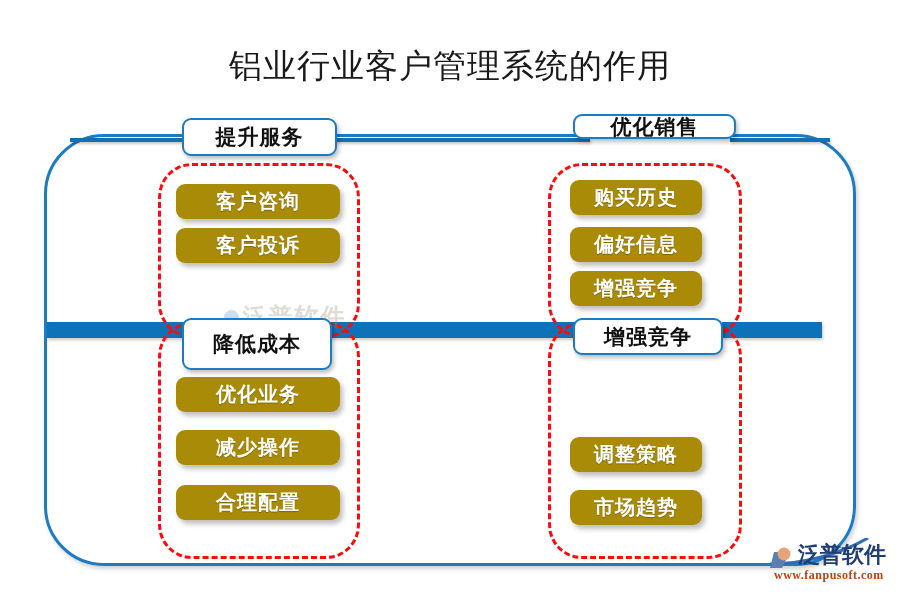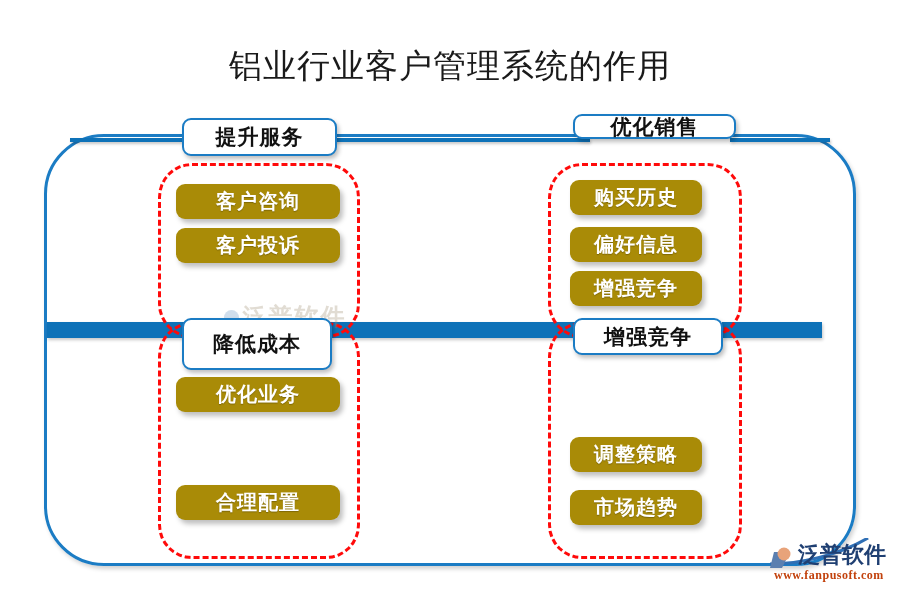--- a/index.html
+++ b/index.html
@@ -212,20 +212,21 @@
 
   <div class="watermark-center">
     <span class="wm-dot"></span>
     <span>泛普软件</span>
   </div>
 
   <div class="pill pill-l lt0">客户咨询</div>
   <div class="pill pill-l lt1">客户投诉</div>
 
   <div class="pill pill-l lb0">优化业务</div>
+  <div class="pill pill-l lb1">减少操作</div>
   <div class="pill pill-l lb2">合理配置</div>
 
   <div class="pill pill-r rt0">购买历史</div>
   <div class="pill pill-r rt1">偏好信息</div>
   <div class="pill pill-r rt2">增强竞争</div>
 
   <div class="pill pill-r rb1">调整策略</div>
   <div class="pill pill-r rb2">市场趋势</div>
 
   <div class="label-box label-ls">提升服务</div>

